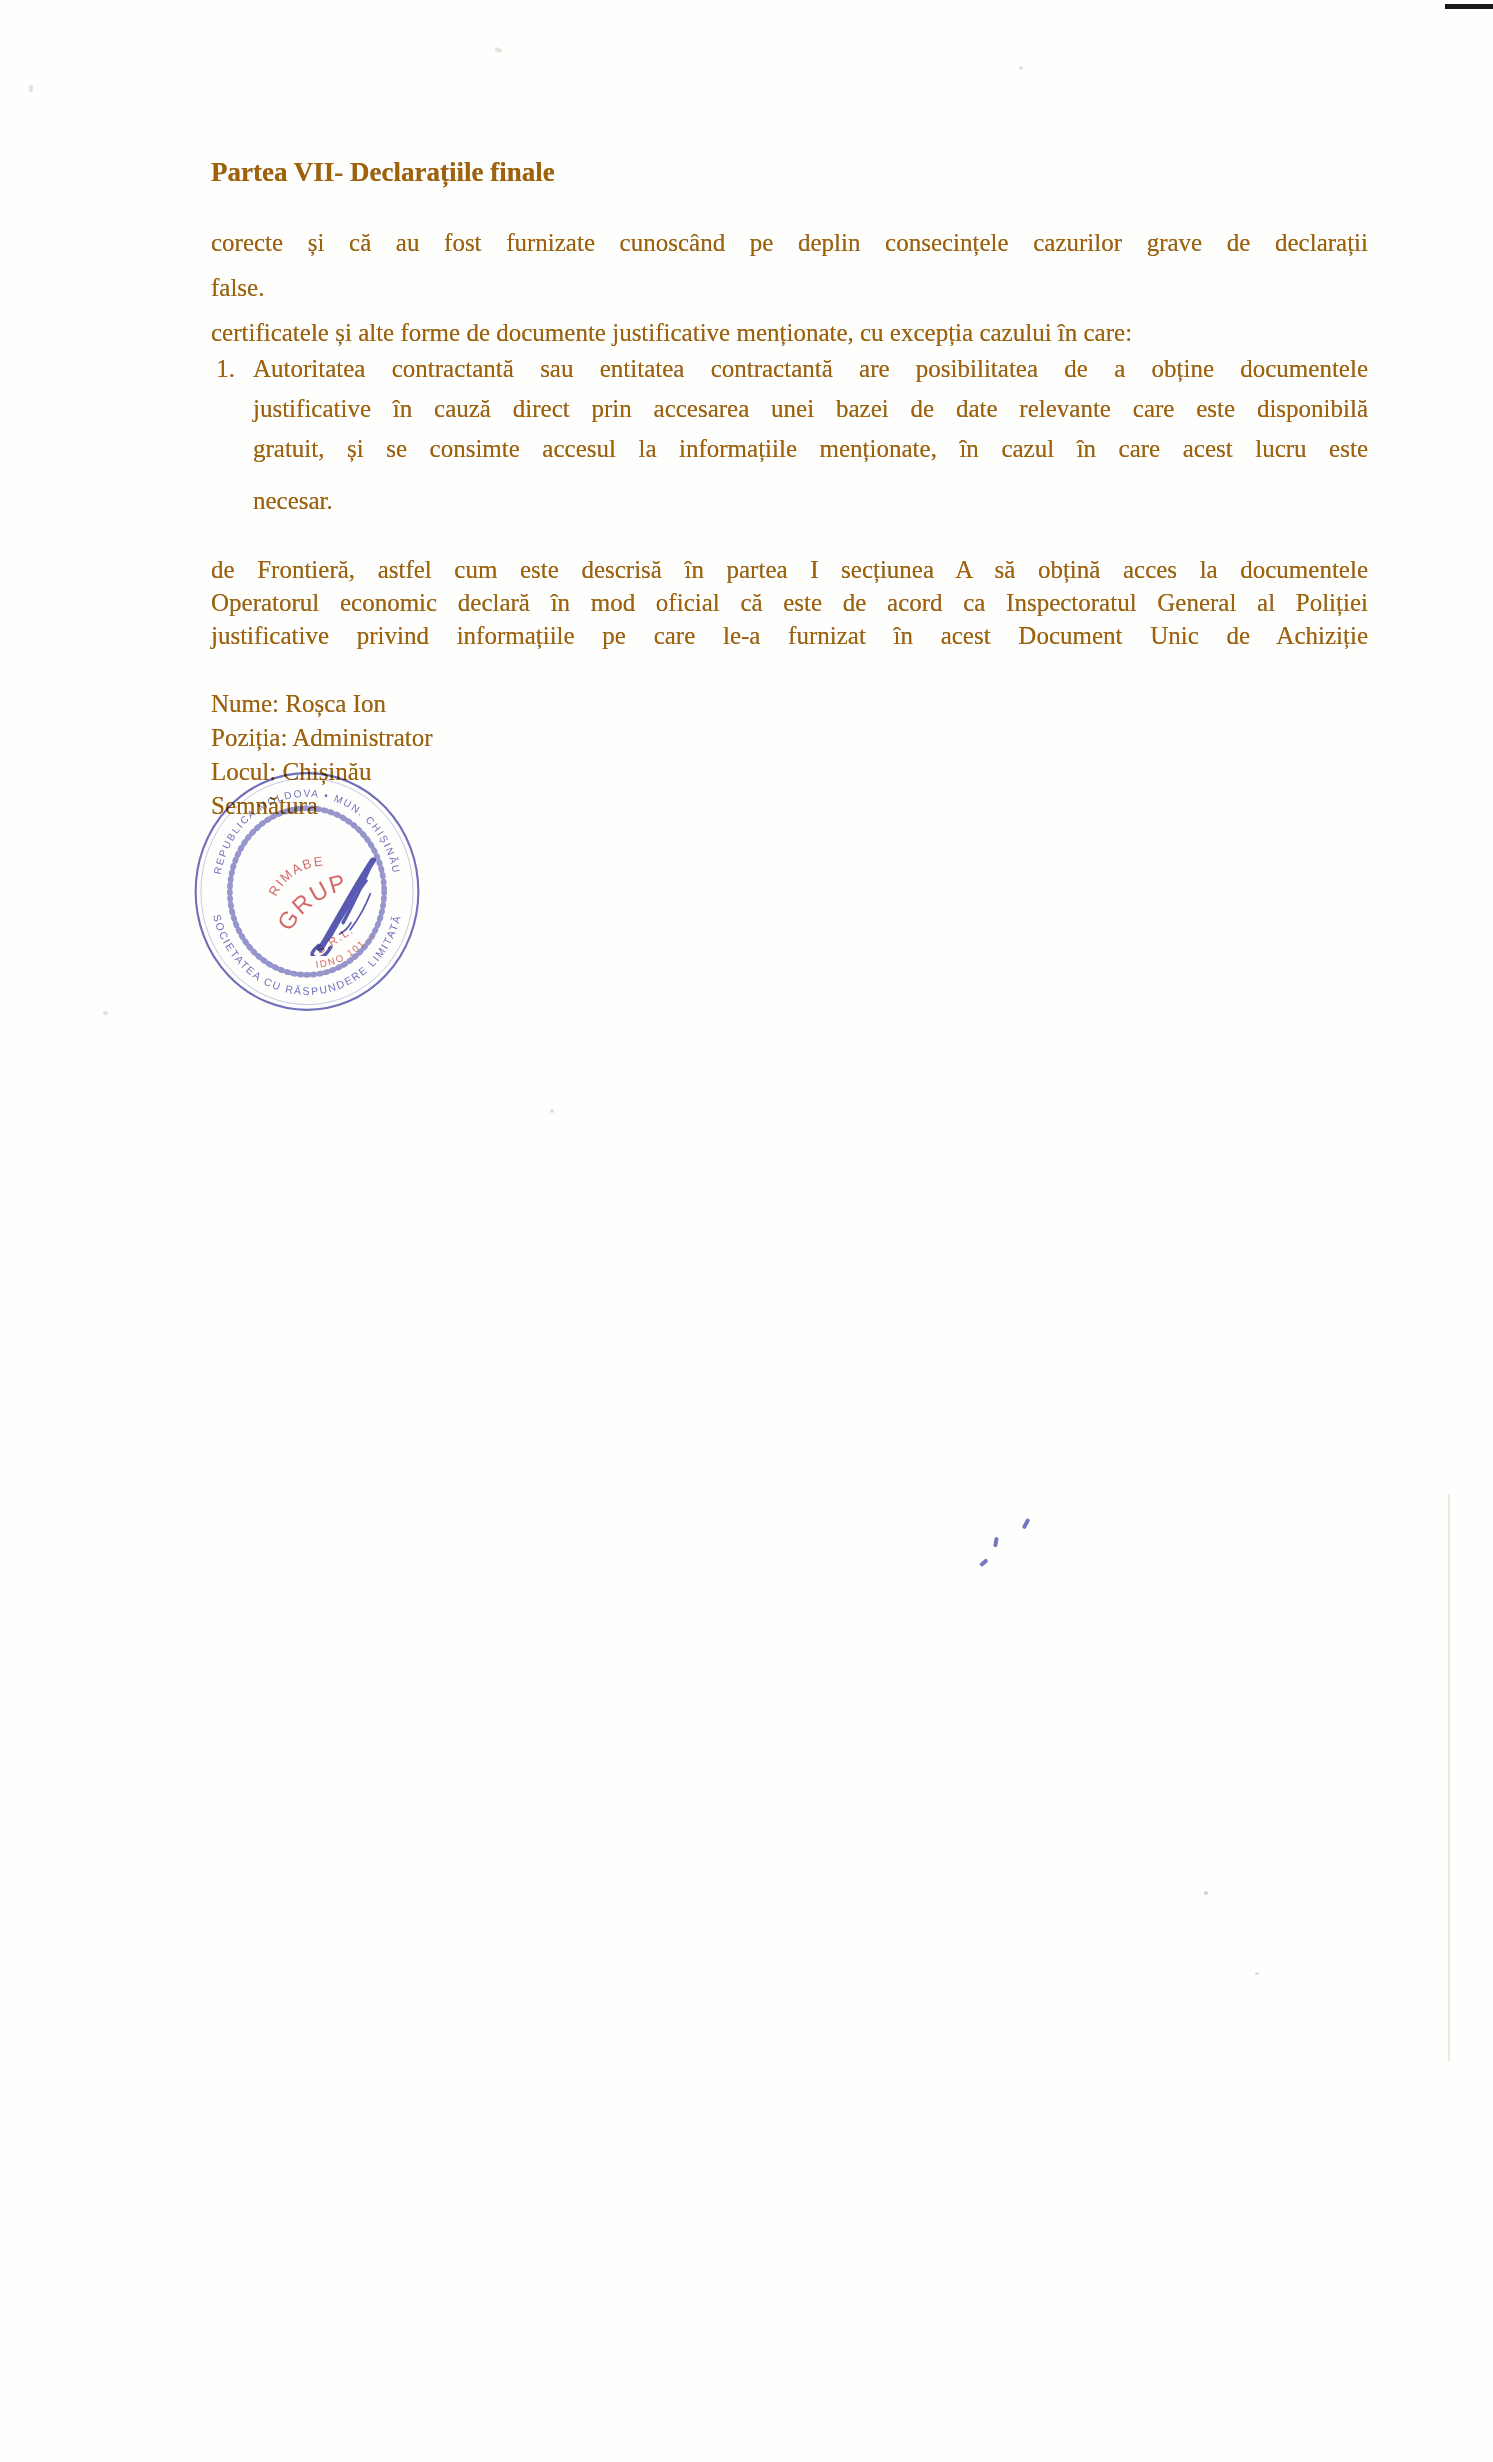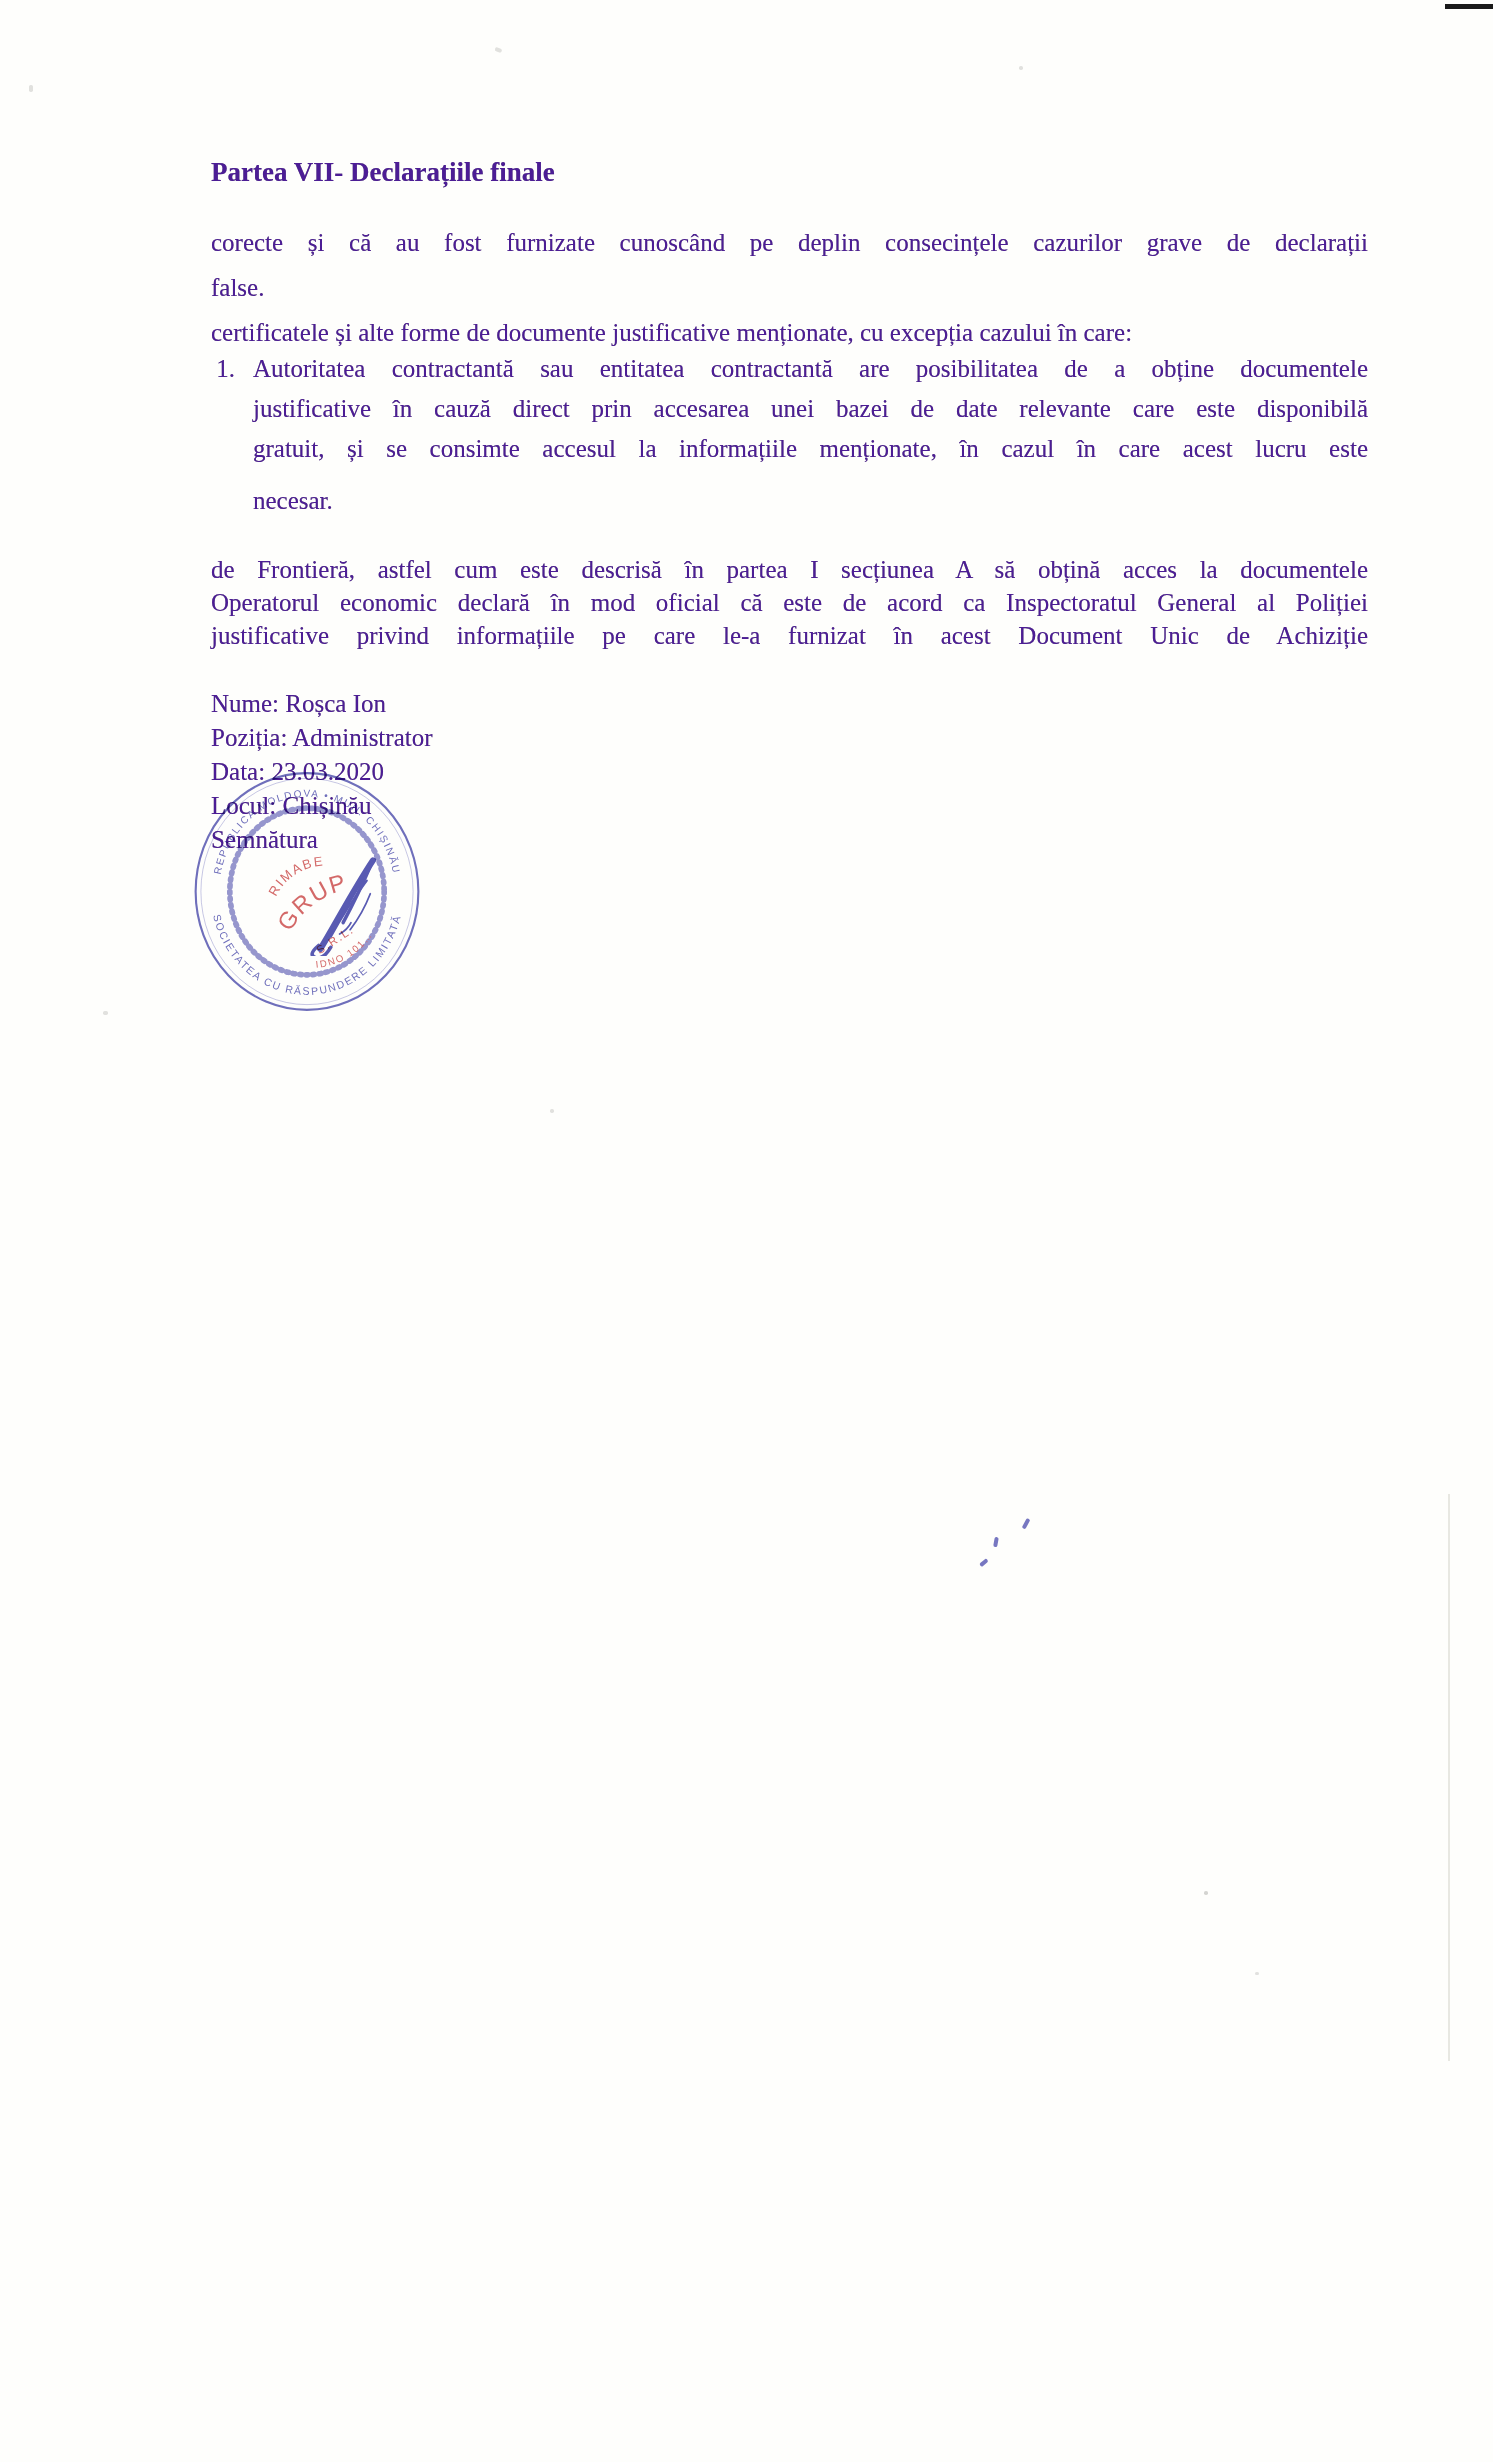--- a/index.html
+++ b/index.html
@@ -2,21 +2,21 @@
 <html lang="ro" style="--ink-blue: #5555b2; --ink-red: #cd4f4f;font-size:14px"><head>
 <meta charset="utf-8">
 <style>
   html,body{margin:0;padding:0;background:#ffffff;}
   .page{
     position:relative;
     width:1494px;height:2462px;
     background:#fefefc;
     overflow:hidden;
     font-family:"Liberation Serif","DejaVu Serif",serif;
-    color:#4c1d95;
+    color:#a16207;
     text-decoration:underline;
   }
   
   .artifact{position:absolute;}
   .bar-top{left:1445px;top:3.5px;width:49px;height:5.3px;background:#1a1a1a;}
   .vline{left:1448px;top:1494px;width:1.8px;height:567px;background:#dcdcd4;opacity:.65;}
   .speck{position:absolute;border-radius:1.8px;}
   .speck.grey{background:#c9c9c5;opacity:.55;}
   .speck.blue{background:var(--ink-blue,#5555b2);opacity:.8;}
   
@@ -95,21 +95,20 @@
 
     <div class="para p3 lines">
         <div class="line">de Frontieră, astfel cum este descrisă în partea I secțiunea A să obțină acces la documentele</div>
         <div class="line">Operatorul economic declară în mod oficial că este de acord ca Inspectoratul General al Poliției</div>
         <div class="line">justificative privind informațiile pe care le-a furnizat în acest Document Unic de Achiziție</div>
       </div>
 
     <div class="sig-block">
       <div>Nume: Roșca Ion</div>
       <div>Poziția: Administrator</div>
-      <div>Data: 23.03.2020</div>
       <div>Locul: Chișinău</div>
       <div>Semnătura</div>
     </div>
   </div>
 
   <svg class="stamp" viewBox="0 0 260 276" aria-hidden="true">
     <defs>
       <path id="arcTop" d="M 30,138 A 100,108 0 1 1 230,138"></path>
       <path id="arcBot" d="M 20,138 A 110,118 0 0 0 240,138"></path>
       <path id="arcName" d="M 74,150 A 62,62 0 0 1 186,150"></path>

